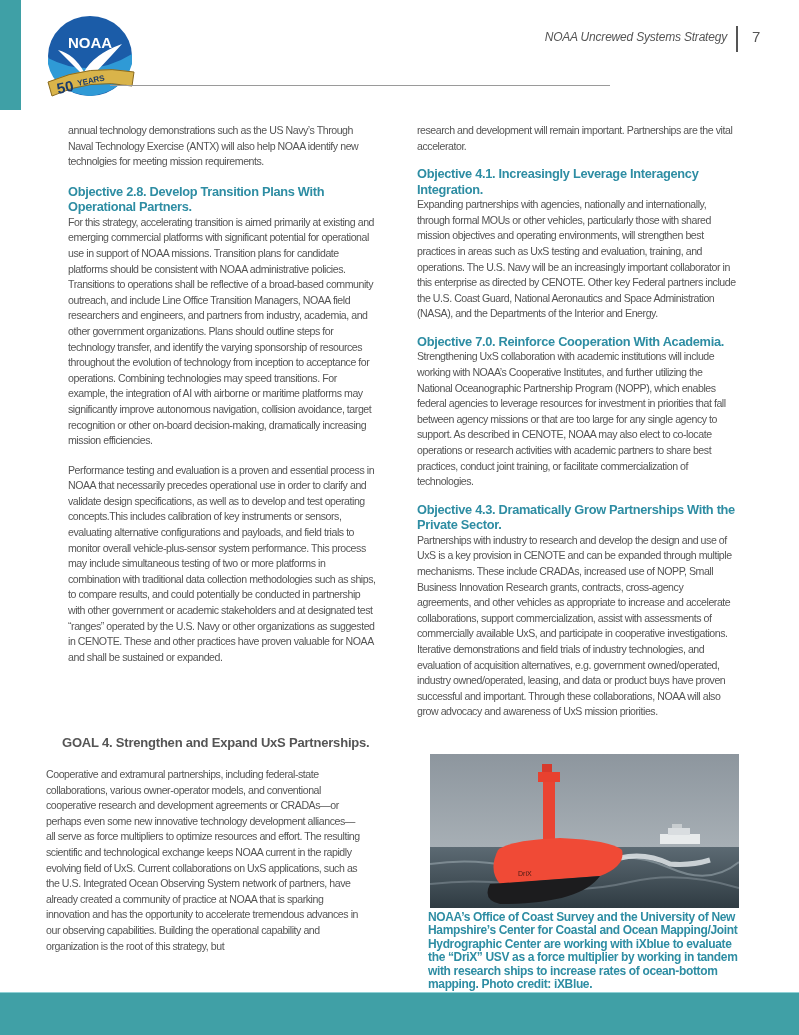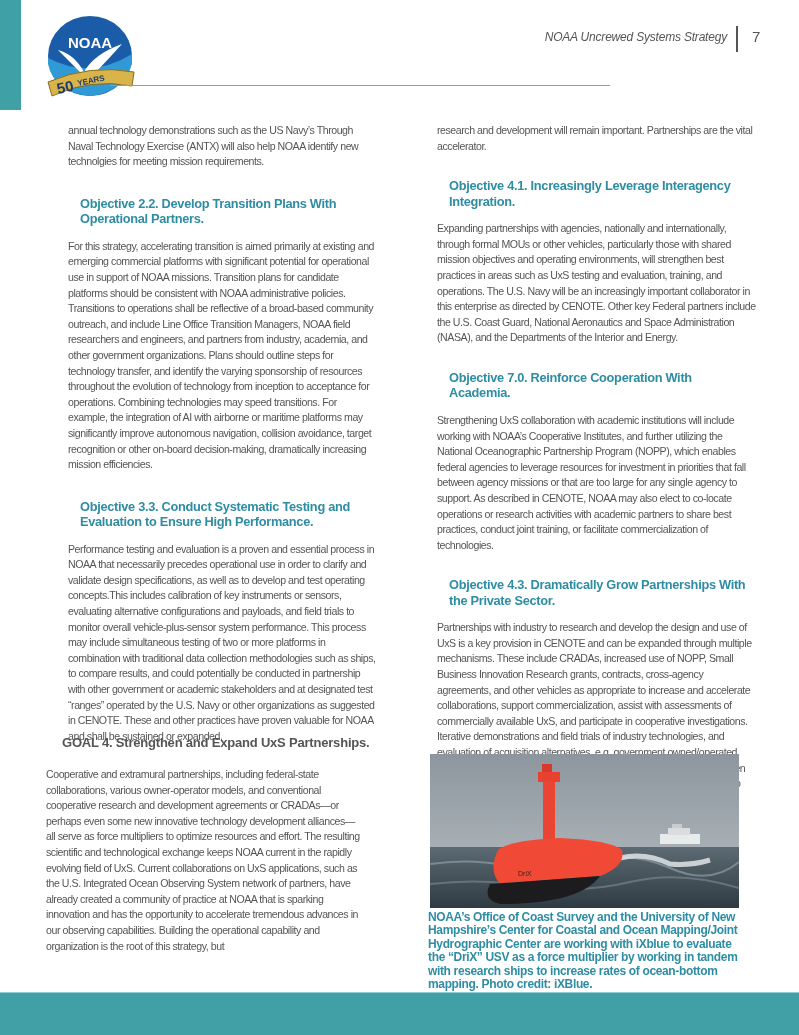--- a/index.html
+++ b/index.html
@@ -28,25 +28,25 @@
     }
     .header-rule {
       position: absolute; left: 110px; top: 85px; width: 500px; height: 1px; background: #9a9a9a;
     }
     .col {
       position: absolute; font-family: "Liberation Sans", sans-serif;
       font-size: 10.6px; line-height: 15.6px; color: #555;
       letter-spacing: -0.45px;
     }
     .col-left { left: 68px; top: 123px; width: 310px; }
-    .col-right { left: 437px; top: 123px; width: 322px; }
+    .col-right { left: 417px; top: 123px; width: 322px; }
     .col p { margin: 0; }
     .obj-title {
       color: #2e8da3; font-size: 12.8px; line-height: 15.5px; letter-spacing: -0.3px;
-      margin: 12px;
+      margin: 0;
     }
     .gap-s { height: 14px; }
     .gap-m { height: 12px; }
     .goal {
       position: absolute; left: 62px; top: 735px; font-size: 13px; font-weight: bold;
       color: #555; letter-spacing: -0.2px;
     }
     .goal-body { position: absolute; left: 46px; top: 767px; width: 318px; }
     .photo {
       position: absolute; left: 430px; top: 754px; width: 309px; height: 154px;
@@ -80,24 +80,23 @@
 </div>
 
 <div class="header-title">NOAA Uncrewed Systems Strategy</div>
 <div class="header-sep"></div>
 <div class="page-num">7</div>
 <div class="header-rule"></div>
 
 <div class="col col-left">
   <p>annual technology demonstrations such as the US Navy’s Through Naval Technology Exercise (ANTX) will also help NOAA identify new technolgies for meeting mission requirements.</p>
   <div class="gap-s"></div>
-  <h3 class="obj-title">Objective 2.2. Develop Transition Plans With Operational Partners.</h3>
+  <h3 class="obj-title">Objective 2.8. Develop Transition Plans With Operational Partners.</h3>
   <p>For this strategy, accelerating transition is aimed primarily at existing and emerging commercial platforms with significant potential for operational use in support of NOAA missions. Transition plans for candidate platforms should be consistent with NOAA administrative policies. Transitions to operations shall be reflective of a broad-based community outreach, and include Line Office Transition Managers, NOAA field researchers and engineers, and partners from industry, academia, and other government organizations. Plans should outline steps for technology transfer, and identify the varying sponsorship of resources throughout the evolution of technology from inception to acceptance for operations. Combining technologies may speed transitions. For example, the integration of AI with airborne or maritime platforms may significantly improve autonomous navigation, collision avoidance, target recognition or other on-board decision-making, dramatically increasing mission efficiencies.</p>
   <div class="gap-s"></div>
-  <h3 class="obj-title">Objective 3.3. Conduct Systematic Testing and Evaluation to Ensure High Performance.</h3>
   <p>Performance testing and evaluation is a proven and essential process in NOAA that necessarily precedes operational use in order to clarify and validate design specifications, as well as to develop and test operating concepts.This includes calibration of key instruments or sensors, evaluating alternative configurations and payloads, and field trials to monitor overall vehicle-plus-sensor system performance. This process may include simultaneous testing of two or more platforms in combination with traditional data collection methodologies such as ships, to compare results, and could potentially be conducted in partnership with other government or academic stakeholders and at designated test “ranges” operated by the U.S. Navy or other organizations as suggested in CENOTE. These and other practices have proven valuable for NOAA and shall be sustained or expanded.</p>
 </div>
 
 <h2 class="goal" style="margin:0;">GOAL 4. Strengthen and Expand UxS Partnerships.</h2>
 <div class="col goal-body">
   <p>Cooperative and extramural partnerships, including federal-state collaborations, various owner-operator models, and conventional cooperative research and development agreements or CRADAs—or perhaps even some new innovative technology development alliances—all serve as force multipliers to optimize resources and effort. The resulting scientific and technological exchange keeps NOAA current in the rapidly evolving field of UxS. Current collaborations on UxS applications, such as the U.S. Integrated Ocean Observing System network of partners, have already created a community of practice at NOAA that is sparking innovation and has the opportunity to accelerate tremendous advances in our observing capabilities. Building the operational capability and organization is the root of this strategy, but</p>
 </div>
 
 <div class="col col-right">
   <p>research and development will remain important. Partnerships are the vital accelerator.</p>

